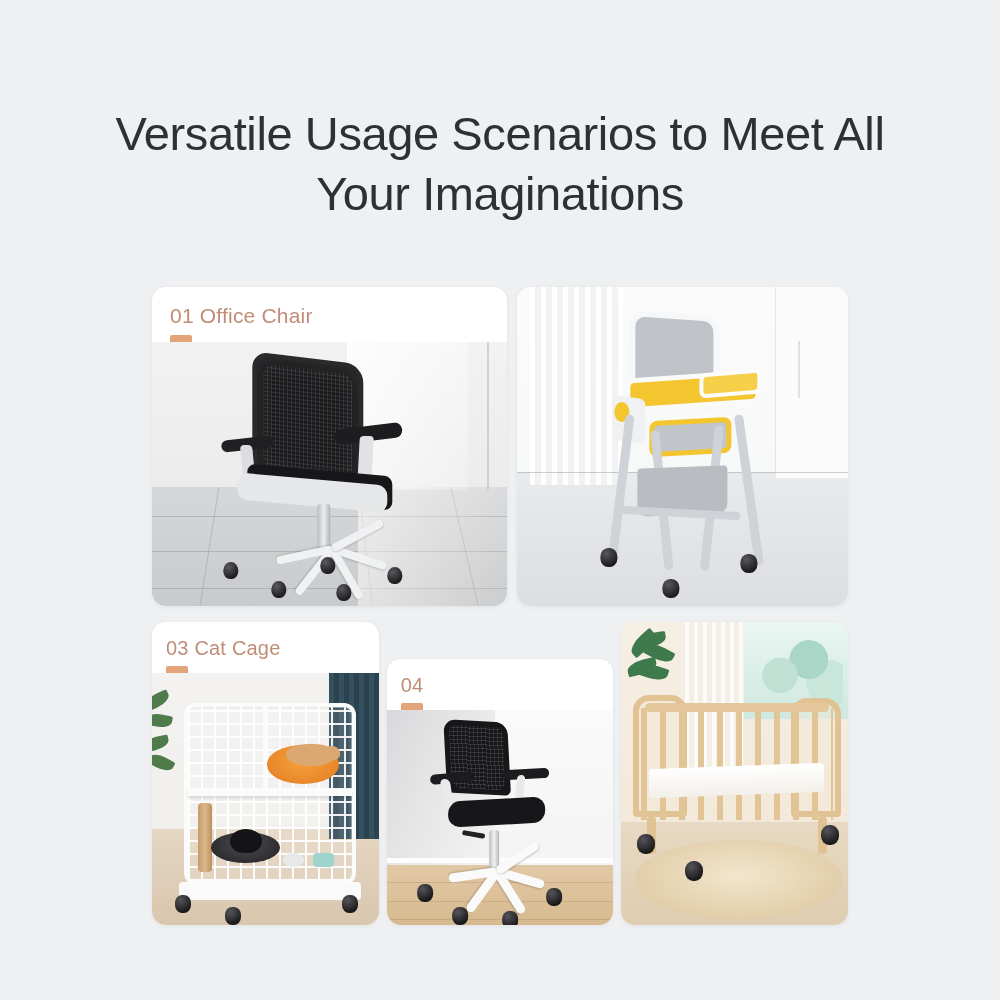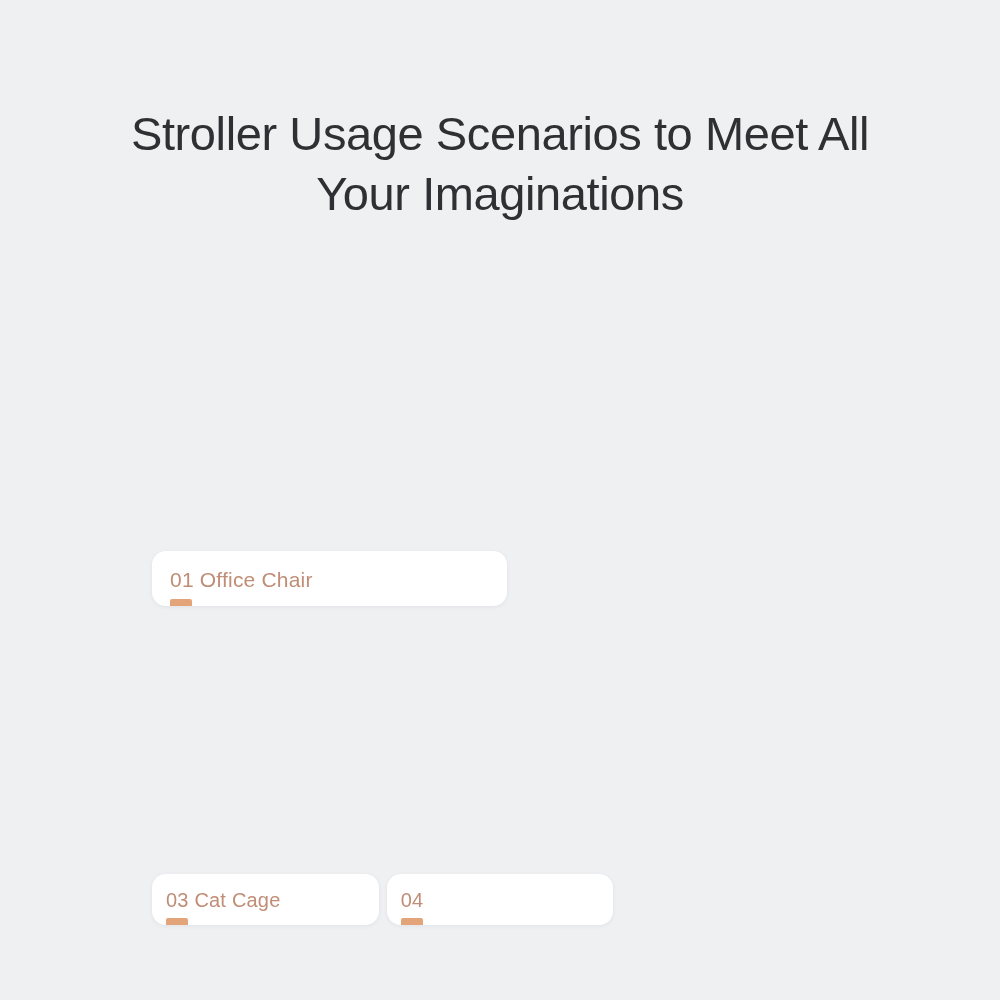--- a/index.html
+++ b/index.html
@@ -18,37 +18,37 @@
     font-size: 47px; line-height: 60px;
     font-weight: 400;
     color: #2e3033;
     letter-spacing: -0.4px;
     white-space: pre-line;
   }
 
   
   .grid { position: absolute; left: 152px; top: 287px; width: 696px; }
 
-  .row { display: flex; align-items: flex-end; }
+  .row { display: flex; }
   .row.top { gap: 10px; height: 319px; }
   .row.bottom { gap: 8px; height: 303px; margin-top: 16px; }
 
   .card {
     position: relative;
     background: #ffffff;
     border-radius: 14px;
     overflow: hidden;
     box-shadow: 0 1px 4px rgba(60,60,70,0.07);
     display: flex;
     flex-direction: column;
   }
   .card.c1 { width: 355px; }
   .card.c2 { width: 331px; }
   .card.c3 { width: 228px; }
-  .card.c4 { width: 228px; }
+  .card.c4 { width: 228px; margin-top: 37px; }
   .card.c5 { width: 228px; }
 
   .card-label {
     position: relative;
     flex: 0 0 auto;
     color: #c08d76;
     font-size: 21px;
     line-height: 25px;
     padding: 16px 18px 14px 18px;
     white-space: nowrap;
@@ -462,21 +462,21 @@
   }
   .p5 .c1 { left: 7%;  top: 70%; }
   .p5 .c2 { left: 28%; top: 79%; }
   .p5 .c3 { left: 88%; top: 67%; }
 </style>
 </head>
 <body>
 
 <div class="page">
 
-  <h1 class="heading">Stroller Usage Scenarios to Meet All
+  <h1 class="heading">Versatile Usage Scenarios to Meet All
 Your Imaginations</h1>
 
   <div class="grid">
 
     <div class="row top">
 
       <div class="card c1">
         <div class="card-label">01 Office Chair<span class="accent-tab"></span></div>
         <div class="photo p1">
           <div class="wall-light"></div>

